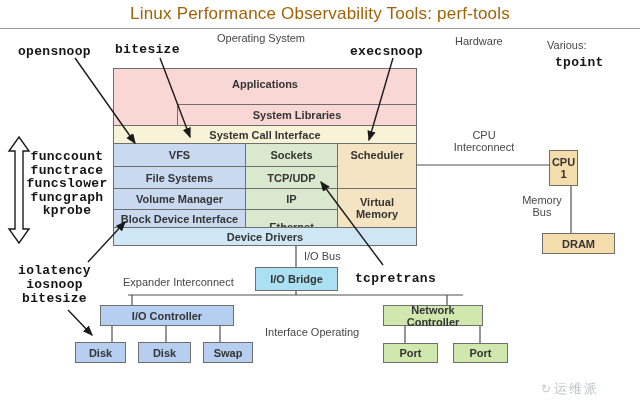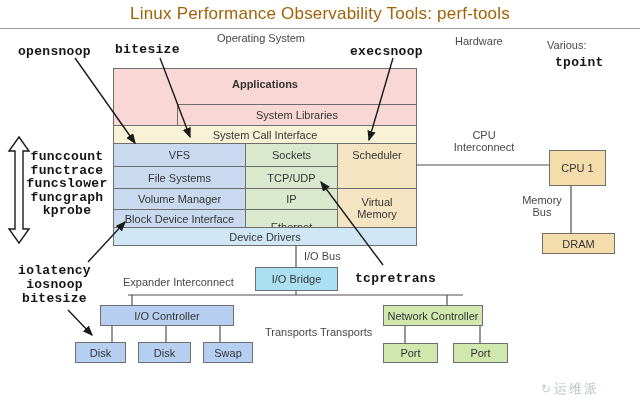--- a/index.html
+++ b/index.html
@@ -21,21 +21,21 @@
     font-weight:700;font-size:13px;color:#151515;white-space:nowrap;letter-spacing:.3px;
   }
   .tool-stack{
     position:absolute;font-family:"Liberation Mono","DejaVu Sans Mono",monospace;
     font-weight:700;font-size:13px;color:#151515;text-align:center;line-height:13.6px;
     letter-spacing:.3px;
   }
   .cell{
     position:absolute;box-sizing:border-box;border:1px solid #6e6e6e;
     display:flex;align-items:center;justify-content:center;
-    font-weight:400;font-size:11px;color:#343434;text-align:center;line-height:12px;
+    font-weight:700;font-size:11px;color:#343434;text-align:center;line-height:12px;
   }
   .bg-pink{background:var(--c-pink);}
   .bg-cream{background:var(--c-cream);}
   .bg-blue{background:var(--c-blue);}
   .bg-green{background:var(--c-green);}
   .bg-tan{background:var(--c-tan);}
   .bg-lightblue{background:var(--c-lightblue);}
   .bg-cyan{background:var(--c-cyan);}
   .bg-hwblue{background:var(--c-hwblue);}
   .bg-hwgreen{background:var(--c-hwgreen);}
@@ -101,25 +101,25 @@
   <div class="tool-stack" style="left:12px;top:264px;width:85px;line-height:14px;">
     <div>iolatency</div>
     <div>iosnoop</div>
     <div>bitesize</div>
   </div>
 
   <div class="tool" style="left:355px;top:271px;">tcpretrans</div>
 
   <div class="lbl" style="left:304px;top:250px;">I/O Bus</div>
   <div class="lbl" style="left:123px;top:276px;">Expander Interconnect</div>
-  <div class="lbl" style="left:265px;top:326px;">Transports Transports</div>
+  <div class="lbl" style="left:265px;top:326px;">Interface Operating</div>
   <div class="lbl lbl-center" style="left:444px;top:129px;width:80px;">CPU Interconnect</div>
   <div class="lbl lbl-center" style="left:517px;top:194px;width:50px;">Memory Bus</div>
 
-  <div class="cell bg-hwtan" style="left:549px;top:150px;width:57px;height:36px;padding:0 6px;">CPU 1</div>
+  <div class="cell bg-hwtan" style="left:549px;top:150px;width:29px;height:36px;padding:0 6px;">CPU 1</div>
   <div class="cell bg-hwtan" style="left:542px;top:233px;width:73px;height:21px;">DRAM</div>
   <div class="cell bg-cyan" style="left:255px;top:267px;width:83px;height:24px;">I/O Bridge</div>
   <div class="cell bg-hwblue" style="left:100px;top:305px;width:134px;height:21px;">I/O Controller</div>
   <div class="cell bg-hwblue" style="left:75px;top:342px;width:51px;height:21px;">Disk</div>
   <div class="cell bg-hwblue" style="left:138px;top:342px;width:53px;height:21px;">Disk</div>
   <div class="cell bg-hwblue" style="left:203px;top:342px;width:50px;height:21px;">Swap</div>
   <div class="cell bg-hwgreen" style="left:383px;top:305px;width:100px;height:21px;">Network Controller</div>
   <div class="cell bg-hwgreen" style="left:383px;top:343px;width:55px;height:20px;">Port</div>
   <div class="cell bg-hwgreen" style="left:453px;top:343px;width:55px;height:20px;">Port</div>
 

